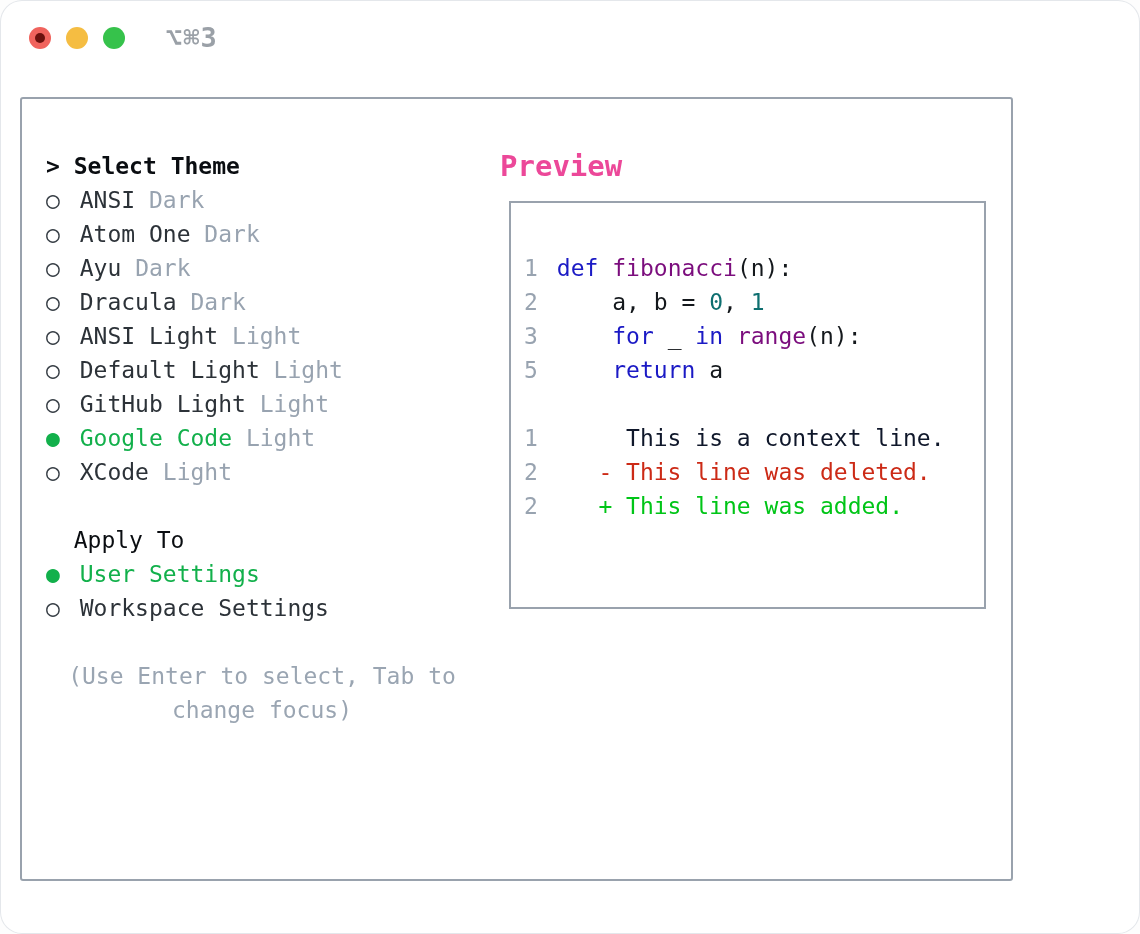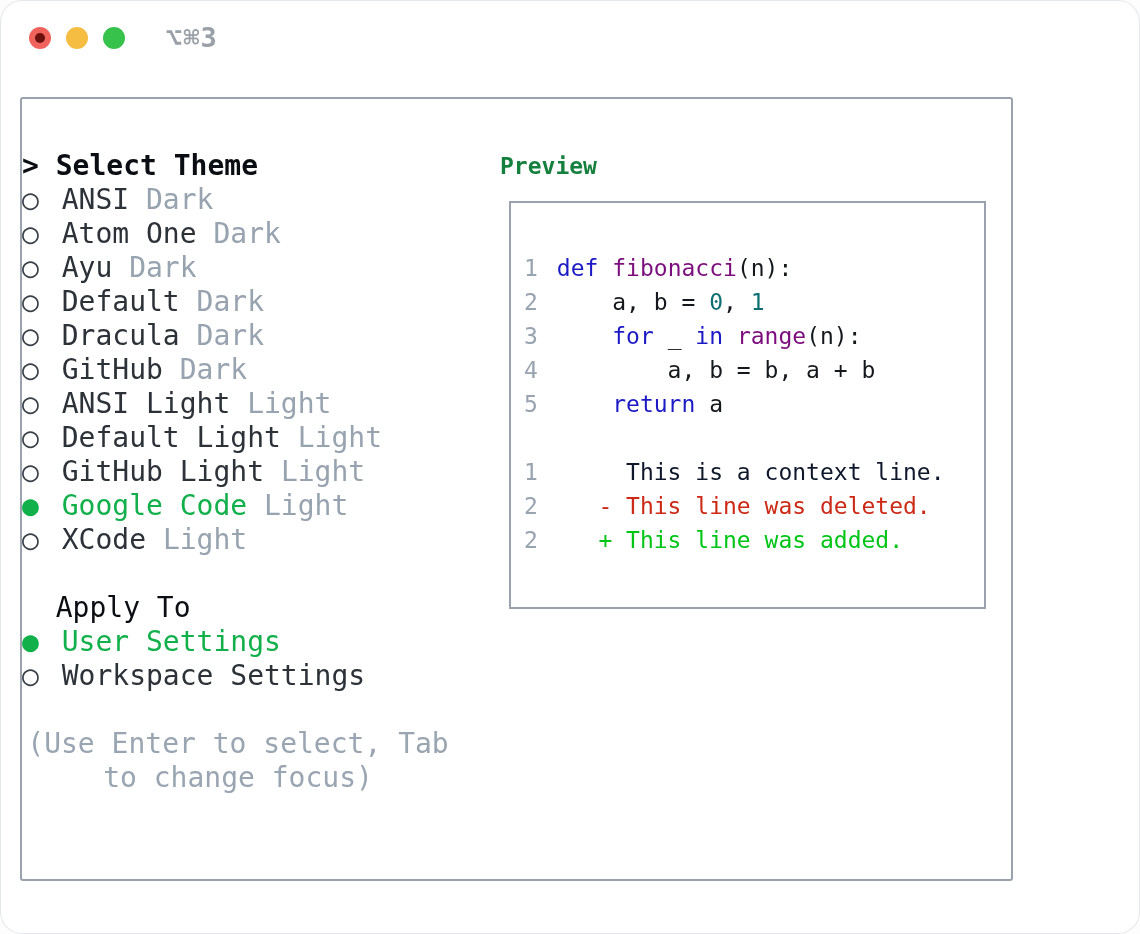--- a/index.html
+++ b/index.html
@@ -13,34 +13,34 @@
   .light.red{left:29px;background:#f0635d;}
   .light.yellow{left:66px;background:#f5bd42;}
   .light.green{left:103px;background:#36c24b;}
   .light .dot{position:absolute;left:6px;top:6px;width:10px;height:10px;border-radius:50%;background:#6b100d;}
   .win-title{position:absolute;left:166px;top:22px;font-size:27px;font-weight:bold;color:#9aa0a7;letter-spacing:1px;}
 
   
   .panel{position:absolute;left:20px;top:97px;width:993px;height:784px;box-sizing:border-box;
          border:2px solid #99a2ad;border-radius:3px;background:#ffffff;}
 
-  .left-col{position:absolute;left:0;top:50px;width:432px;font-size:28px;line-height:34px;color:#2c3238;}
+  .left-col{position:absolute;left:24px;top:50px;width:432px;font-size:23px;line-height:34px;color:#2c3238;}
   .row{white-space:pre;height:34px;}
   .row.header{font-weight:bold;color:#0a0d11;}
   .spacer{height:34px;}
   .marker{color:#3a4148;}
   .name{color:#2c3238;margin-left:6px;}
   .variant{color:#98a3b0;}
   .theme-item.selected .marker,.theme-item.selected .name,
   .apply-item.selected .marker,.apply-item.selected .name{color:#12b04b;}
   .apply-label{height:34px;padding-left:2ch;color:#0a0d11;white-space:pre;}
   .hint{color:#9aa5b2;white-space:normal;text-align:center;}
 
-  .preview-title{position:absolute;left:478px;top:50px;font-size:23px;line-height:34px;
-                 font-weight:bold;color:#15803d;}
+  .preview-title{position:absolute;left:478px;top:50px;font-size:29px;line-height:34px;
+                 font-weight:bold;color:#ec4899;}
   .preview-box{position:absolute;left:487px;top:102px;width:477px;height:408px;box-sizing:border-box;
                border:2px solid #99a2ad;background:#ffffff;padding:48px 12px 0 13px;overflow:hidden;}
   .cline{font-size:23px;line-height:34px;height:34px;white-space:pre;}
   .ln{display:inline-block;width:1ch;margin-right:19px;color:#98a3b0;}
   .seg-plain{color:#14181c;}
   .seg-kw{color:#1b1ac5;}
   .seg-fn{color:#7b0d7d;}
   .seg-num{color:#0e6f70;}
   .seg-ctx{color:#0f172a;}
   .seg-del{color:#cc2a16;}
@@ -61,23 +61,21 @@
   </div>
 
   <div class="panel">
 
     <div class="left-col">
       <div class="row header"><span class="hmark">&gt;</span><span> </span><span>Select Theme</span></div>
       <div id="theme-list">
           <div class="row theme-item"><span class="marker">○</span><span> </span><span class="name">ANSI</span><span> </span><span class="variant">Dark</span></div>
           <div class="row theme-item"><span class="marker">○</span><span> </span><span class="name">Atom One</span><span> </span><span class="variant">Dark</span></div>
           <div class="row theme-item"><span class="marker">○</span><span> </span><span class="name">Ayu</span><span> </span><span class="variant">Dark</span></div>
-          <div class="row theme-item"><span class="marker">○</span><span> </span><span class="name">Default</span><span> </span><span class="variant">Dark</span></div>
           <div class="row theme-item"><span class="marker">○</span><span> </span><span class="name">Dracula</span><span> </span><span class="variant">Dark</span></div>
-          <div class="row theme-item"><span class="marker">○</span><span> </span><span class="name">GitHub</span><span> </span><span class="variant">Dark</span></div>
           <div class="row theme-item"><span class="marker">○</span><span> </span><span class="name">ANSI Light</span><span> </span><span class="variant">Light</span></div>
           <div class="row theme-item"><span class="marker">○</span><span> </span><span class="name">Default Light</span><span> </span><span class="variant">Light</span></div>
           <div class="row theme-item"><span class="marker">○</span><span> </span><span class="name">GitHub Light</span><span> </span><span class="variant">Light</span></div>
           <div class="row theme-item selected"><span class="marker">●</span><span> </span><span class="name">Google Code</span><span> </span><span class="variant">Light</span></div>
           <div class="row theme-item"><span class="marker">○</span><span> </span><span class="name">XCode</span><span> </span><span class="variant">Light</span></div>
         </div>
       <div class="spacer"></div>
       <div class="apply-label">Apply To</div>
       <div id="apply-list">
           <div class="row apply-item selected"><span class="marker">●</span><span> </span><span class="name">User Settings</span></div>
@@ -85,21 +83,20 @@
         </div>
       <div class="spacer"></div>
       <div class="hint">(Use Enter to select, Tab to change focus)</div>
     </div>
 
     <div class="preview-title">Preview</div>
     <div class="preview-box" id="preview-box">
         <div class="cline"><span class="ln">1</span><span class="seg-kw">def</span><span class="seg-plain"> </span><span class="seg-fn">fibonacci</span><span class="seg-plain">(n):</span></div>
         <div class="cline"><span class="ln">2</span><span class="seg-plain">    a, b = </span><span class="seg-num">0</span><span class="seg-plain">, </span><span class="seg-num">1</span></div>
         <div class="cline"><span class="ln">3</span><span class="seg-plain">    </span><span class="seg-kw">for</span><span class="seg-plain"> _ </span><span class="seg-kw">in</span><span class="seg-plain"> </span><span class="seg-fn">range</span><span class="seg-plain">(n):</span></div>
-        <div class="cline"><span class="ln">4</span><span class="seg-plain">        a, b = b, a + b</span></div>
         <div class="cline"><span class="ln">5</span><span class="seg-plain">    </span><span class="seg-kw">return</span><span class="seg-plain"> a</span></div>
         <div class="cline"><span class="ln"></span></div>
         <div class="cline"><span class="ln">1</span><span class="seg-ctx">     This is a context line.</span></div>
         <div class="cline"><span class="ln">2</span><span class="seg-del">   - This line was deleted.</span></div>
         <div class="cline"><span class="ln">2</span><span class="seg-add">   + This line was added.</span></div>
       </div>
 
   </div>
 </div>
 

